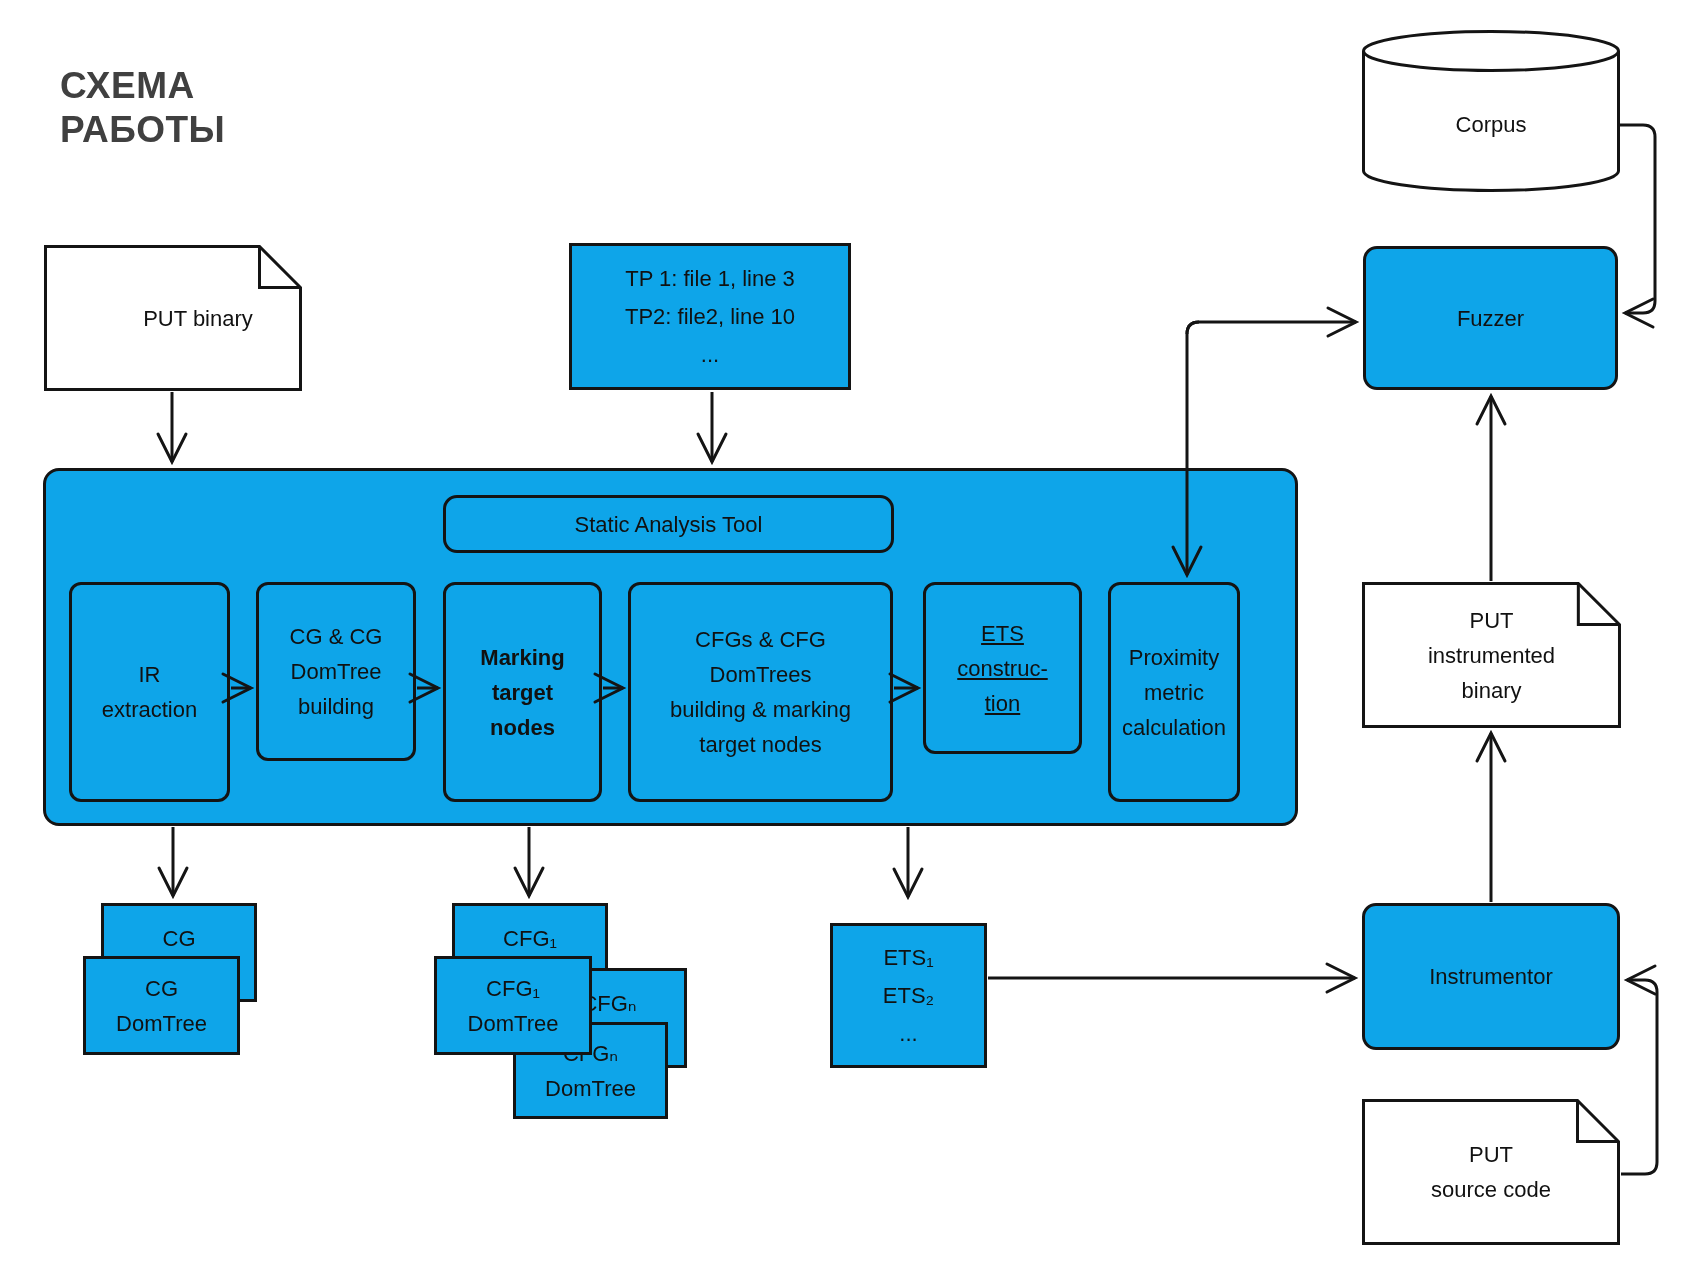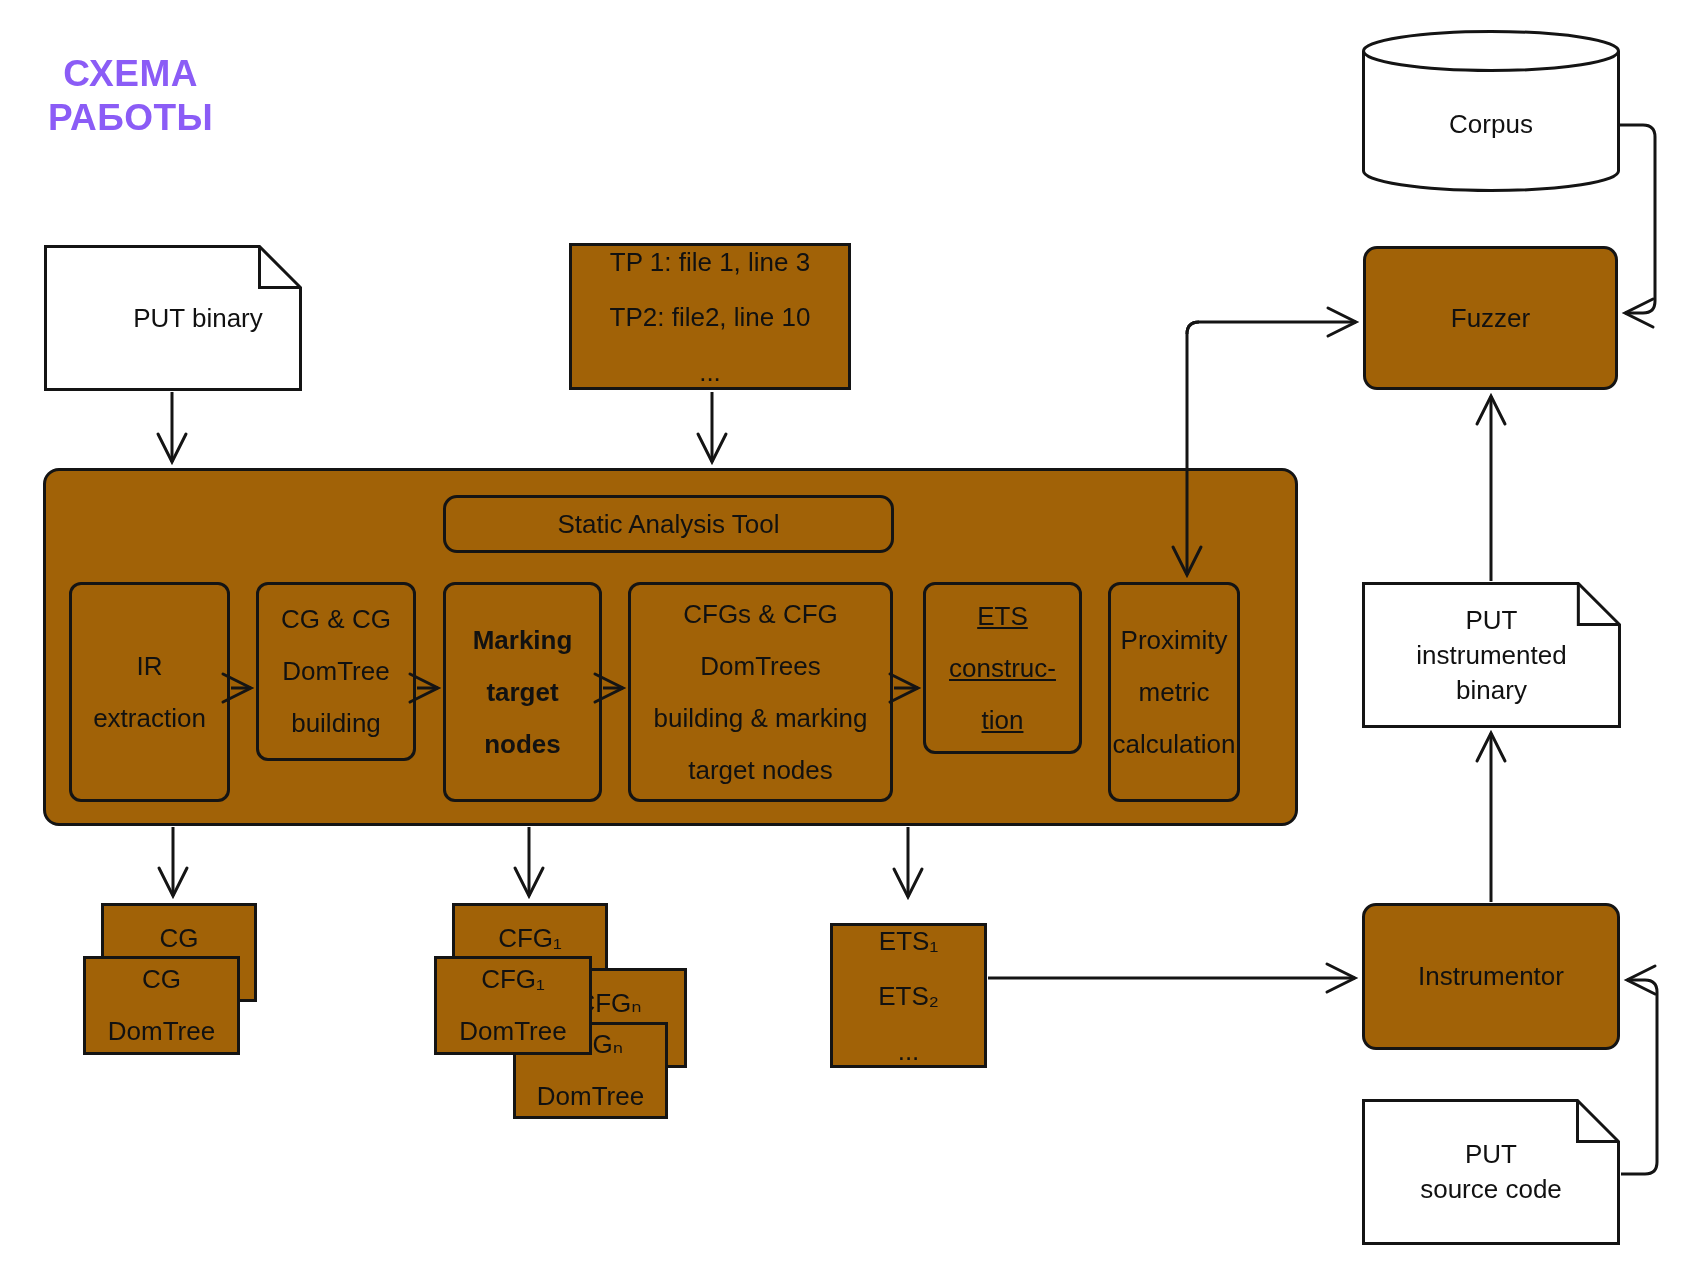--- a/index.html
+++ b/index.html
@@ -1,25 +1,25 @@
 <!DOCTYPE html>
 <html><head>
 <meta charset="utf-8">
 <style>
   html,body{margin:0;padding:0;background:#fff;}
   .canvas{position:relative;width:1700px;height:1280px;background:#fff;overflow:hidden;
           font-family:"Liberation Sans","DejaVu Sans",sans-serif;color:#111;}
-  .title{position:absolute;left:48px;top:52px;margin:0;font-size:37px;line-height:44px;
-         font-weight:bold;letter-spacing:0.5px;color:#8b5cf6;text-align:center;}
+  .title{position:absolute;left:48px;top:52px;margin:12px;font-size:37px;line-height:44px;
+         font-weight:bold;letter-spacing:0.5px;color:#404040;}
   .title span{display:block;}
   .node{position:absolute;box-sizing:border-box;display:flex;flex-direction:column;
         align-items:center;justify-content:center;text-align:center;
-        font-size:26px;line-height:35px;color:#111;}
+        font-size:22px;line-height:35px;color:#111;}
   .node span{display:block;}
-  .fill{background:#a16207;gap:17px;}
+  .fill{background:#0ea5e9;}
   .plain{border:3px solid #141414;}
   .r12{border-radius:12px;}
   .r14{border-radius:14px;}
   .r16{border-radius:16px;}
   .toplbl{justify-content:flex-start;padding-top:15px;}
   .lh38{line-height:38px;}
   .shape{background:transparent;}
   .shape svg{position:absolute;inset:0;}
   .shape .lbl{position:relative;display:flex;flex-direction:column;align-items:center;}
   .corpus-pad{padding-top:26px;}

